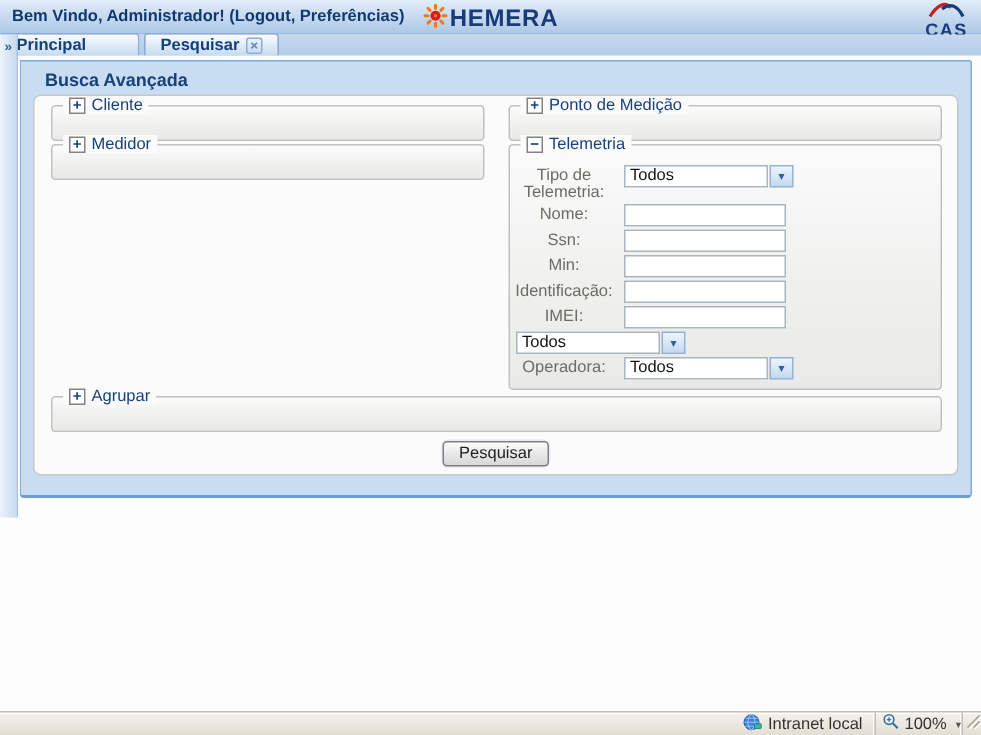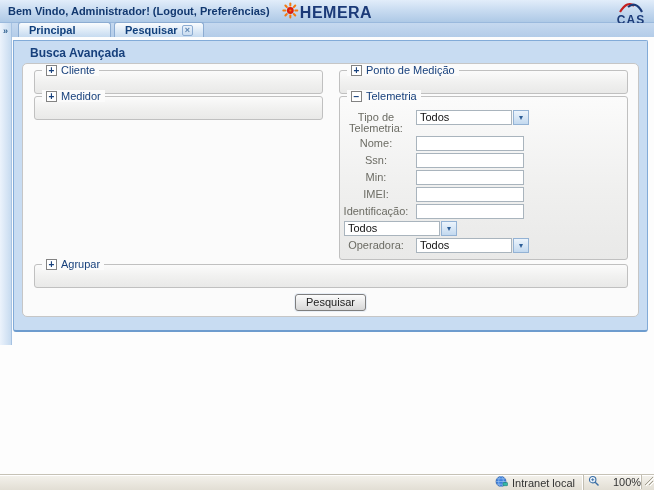--- a/index.html
+++ b/index.html
@@ -17,21 +17,21 @@
   .brand { position:absolute; left:50%; top:2px; transform:translateX(-50%);
            display:flex; align-items:center; gap:1px; }
   .brand-name { font-size:16px; font-weight:bold; color:#1b3a78; letter-spacing:.5px; }
   .cas { position:absolute; right:4px; top:0px; width:38px; text-align:center; line-height:1; }
   .cas-title { font-size:12px; font-weight:bold; color:#1b3a78; letter-spacing:1px; margin-top:-2px; }
   .cas-sub { font-size:4px; color:#c42020; letter-spacing:.5px; }
 
   
   .tabbar { position:absolute; left:0; top:23px; width:654px; height:14px;
             background:linear-gradient(180deg,#c6d9ef,#b3cce8);
-            display:flex; align-items:flex-end; padding-left:18px; gap:3px; }
+            display:flex; align-items:flex-end; gap:3px; }
   .tab { height:15px; display:flex; align-items:center; padding:0 10px;
          background:linear-gradient(180deg,#fafcfe 0%,#e2edf8 45%,#c6dbf0 100%);
          border:1px solid #8cacd2; border-bottom:none; border-radius:3px 3px 0 0;
          font-size:11px; font-weight:bold; color:#11407c; cursor:pointer; }
   .tab.t1 { width:93px; }
   .tab.t2 { width:90px; justify-content:space-between; }
   .tab-close { width:11px; height:11px; border:1px solid #8cacd2; border-radius:2px;
                background:linear-gradient(180deg,#eaf2fb,#c9dcf0); color:#5b84b0;
                font-size:9px; line-height:9px; text-align:center; cursor:pointer; }
   .strip { position:absolute; left:0; top:23px; width:12px; height:322px;
@@ -91,21 +91,21 @@
   
   .statusbar { position:absolute; left:0; bottom:0; width:654px; height:16px;
                background:linear-gradient(180deg,#f4f2ec,#e2ded4);
                border-top:1px solid #c6c2b6; box-shadow:inset 0 1px 0 #fff;
                display:flex; align-items:flex-start; font-size:11px; color:#333; }
   .sb-cell { border-right:1px solid #c2beb2; box-shadow:inset -1px 0 0 #fff; }
   .sb-main { flex:1; }
   .sb-small { width:18px; flex:none; }
   .sb-zone { width:92px; flex:none; display:flex; align-items:center; gap:4px;
              padding-left:3px; white-space:nowrap; }
-  .sb-zoom { width:58px; flex:none; display:flex; align-items:center; gap:13px;
+  .sb-zoom { width:58px; flex:none; display:flex; align-items:center; gap:3px;
              padding-left:4px; cursor:pointer; }
   .sb-caret { font-size:7px; color:#555; margin-left:3px; }
   .sb-grip { width:12px; flex:none; display:flex; align-items:flex-end;
              justify-content:flex-end; cursor:nwse-resize; border-right:none; box-shadow:none; }
 </style>
 </head>
 <body>
 
 <div id="screen">
 
@@ -207,27 +207,27 @@
                 <input class="tinput" type="text" value="" style="">
               </div>
           </div>
           <div class="trow">
             <div class="tlabel">Min:</div>
             <div class="tctrl">
                 <input class="tinput" type="text" value="" style="">
               </div>
           </div>
           <div class="trow">
+            <div class="tlabel">Identificação:</div>
+            <div class="tctrl">
+                <input class="tinput" type="text" value="" style="">
+              </div>
+          </div>
+          <div class="trow">
             <div class="tlabel">IMEI:</div>
-            <div class="tctrl">
-                <input class="tinput" type="text" value="" style="">
-              </div>
-          </div>
-          <div class="trow">
-            <div class="tlabel">Identificação:</div>
             <div class="tctrl">
                 <input class="tinput" type="text" value="" style="">
               </div>
           </div>
           <div class="trow">
             <div class="tctrl">
               <div class="sel-val">Todos</div>
               <div class="sel-btn">▾</div>
             </div>
           </div>

